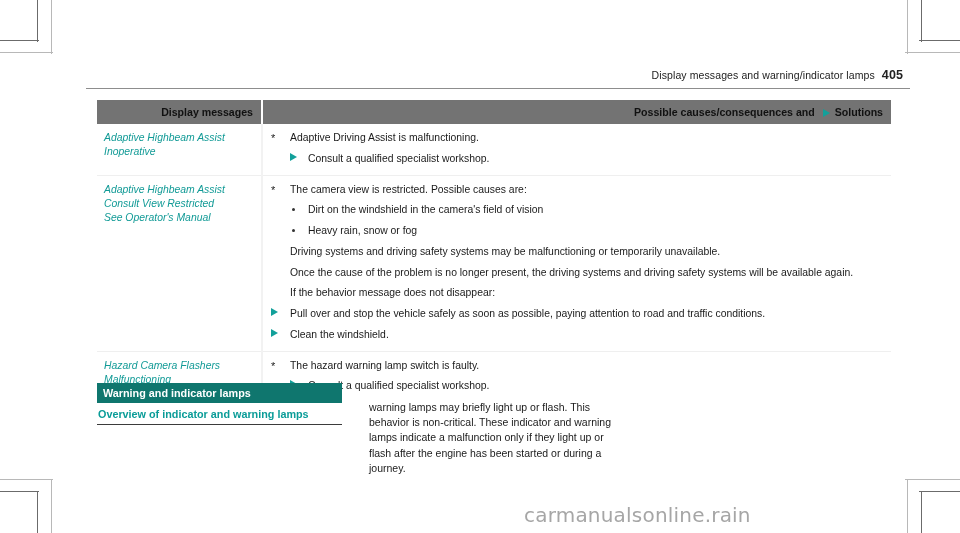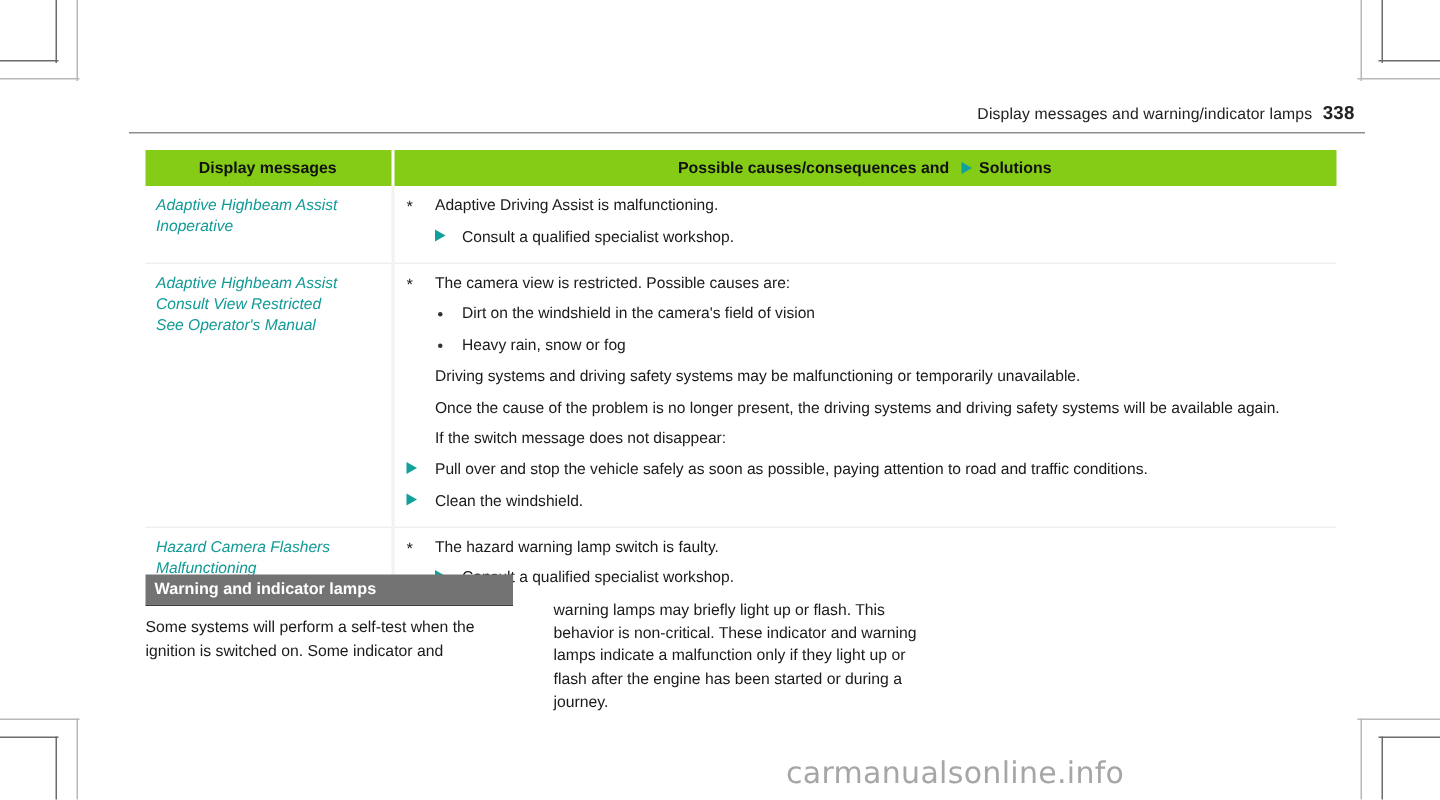--- a/index.html
+++ b/index.html
@@ -62,22 +62,22 @@
     top: 100px;
     width: 794px;
     border-collapse: collapse;
     table-layout: fixed;
     font-size: 10.4px;
   }
   .msg-table col.c1 { width: 165px; }
   .msg-table col.c2 { width: 629px; }
 
   .msg-table thead th {
-    background: #84cc16;
-    text-align: center;
+    background: #737373;
+    text-align: right;
     font-weight: bold;
     font-size: 10.6px;
     padding: 6px 8px 6px 7px;
     vertical-align: top;
     color: #111;
     border-right: 2px solid #ffffff;
   }
   .msg-table thead th:last-child { border-right: none; }
 
   .msg-table tbody td {
@@ -166,21 +166,21 @@
     width: 245px;
   }
   .col-right {
     position: absolute;
     left: 272px;
     top: 16px;
     width: 255px;
   }
 
   .banner {
-    background: #737373;
+    background: #0f766e;
     color: #ffffff;
     font-weight: bold;
     font-size: 10.8px;
     padding: 4px 6px 4px 6px;
     line-height: 1.15;
   }
   .sub-head {
     color: #0a9c98;
     font-weight: bold;
     font-size: 10.8px;
@@ -234,21 +234,21 @@
 <div class="crop-mark crop-h" style="left:-2px; top:491px; width:41px;"></div>
 <div class="crop-mark crop-v-light" style="left:51px; top:479px; height:56px;"></div>
 <div class="crop-mark crop-h-light" style="left:-2px; top:479px; width:55px;"></div>
 
 <div class="crop-mark crop-v" style="left:921px; top:491px; height:44px;"></div>
 <div class="crop-mark crop-h" style="left:919px; top:491px; width:43px;"></div>
 <div class="crop-mark crop-v-light" style="left:907px; top:479px; height:56px;"></div>
 <div class="crop-mark crop-h-light" style="left:905px; top:479px; width:57px;"></div>
 
 <div class="page-header">
-  <span class="head-title">Display messages and warning/indicator lamps</span><span class="page-num">338</span>
+  <span class="head-title">Display messages and warning/indicator lamps</span><span class="page-num">405</span>
 </div>
 <div class="header-rule"></div>
 
 <table class="msg-table">
   <colgroup>
       <col class="c1">
       <col class="c2">
     </colgroup>
   <thead>
     <tr>
@@ -292,21 +292,21 @@
         <p class="bullet">
           <span class="dot"></span>
           <span>Dirt on the windshield in the camera's field of vision</span>
         </p>
         <p class="bullet">
           <span class="dot"></span>
           <span>Heavy rain, snow or fog</span>
         </p>
         <p class="para-indent" style="margin-top:4px;">Driving systems and driving safety systems may be malfunctioning or temporarily unavailable.</p>
         <p class="para-indent">Once the cause of the problem is no longer present, the driving systems and driving safety systems will be available again.</p>
-        <p class="para-indent">If the switch message does not disappear:</p>
+        <p class="para-indent">If the behavior message does not disappear:</p>
         <p class="solution solution-l0">
           <span class="tri"></span>
           <span>Pull over and stop the vehicle safely as soon as possible, paying attention to road and traffic conditions.</span>
         </p>
         <p class="solution solution-l0">
           <span class="tri"></span>
           <span>Clean the windshield.</span>
         </p>
       </td>
     </tr>
@@ -328,22 +328,22 @@
       </td>
     </tr>
 
   </tbody>
 </table>
 
 <div class="section-wrap">
   <div class="bottom-cols">
     <div class="col-left">
       <div class="banner">Warning and indicator lamps</div>
+      <div class="sub-head">Overview of indicator and warning lamps</div>
       <div class="sub-rule"></div>
-      <div class="body-text">Some systems will perform a self-test when the ignition is switched on. Some indicator and</div>
     </div>
     <div class="col-right">
       <div class="right-text">warning lamps may briefly light up or flash. This behavior is non-critical. These indicator and warning lamps indicate a malfunction only if they light up or flash after the engine has been started or during a journey.</div>
     </div>
   </div>
 </div>
 
-<div class="watermark">carmanualsonline.info</div>
+<div class="watermark">carmanualsonline.rain</div>
 
 </body></html>

